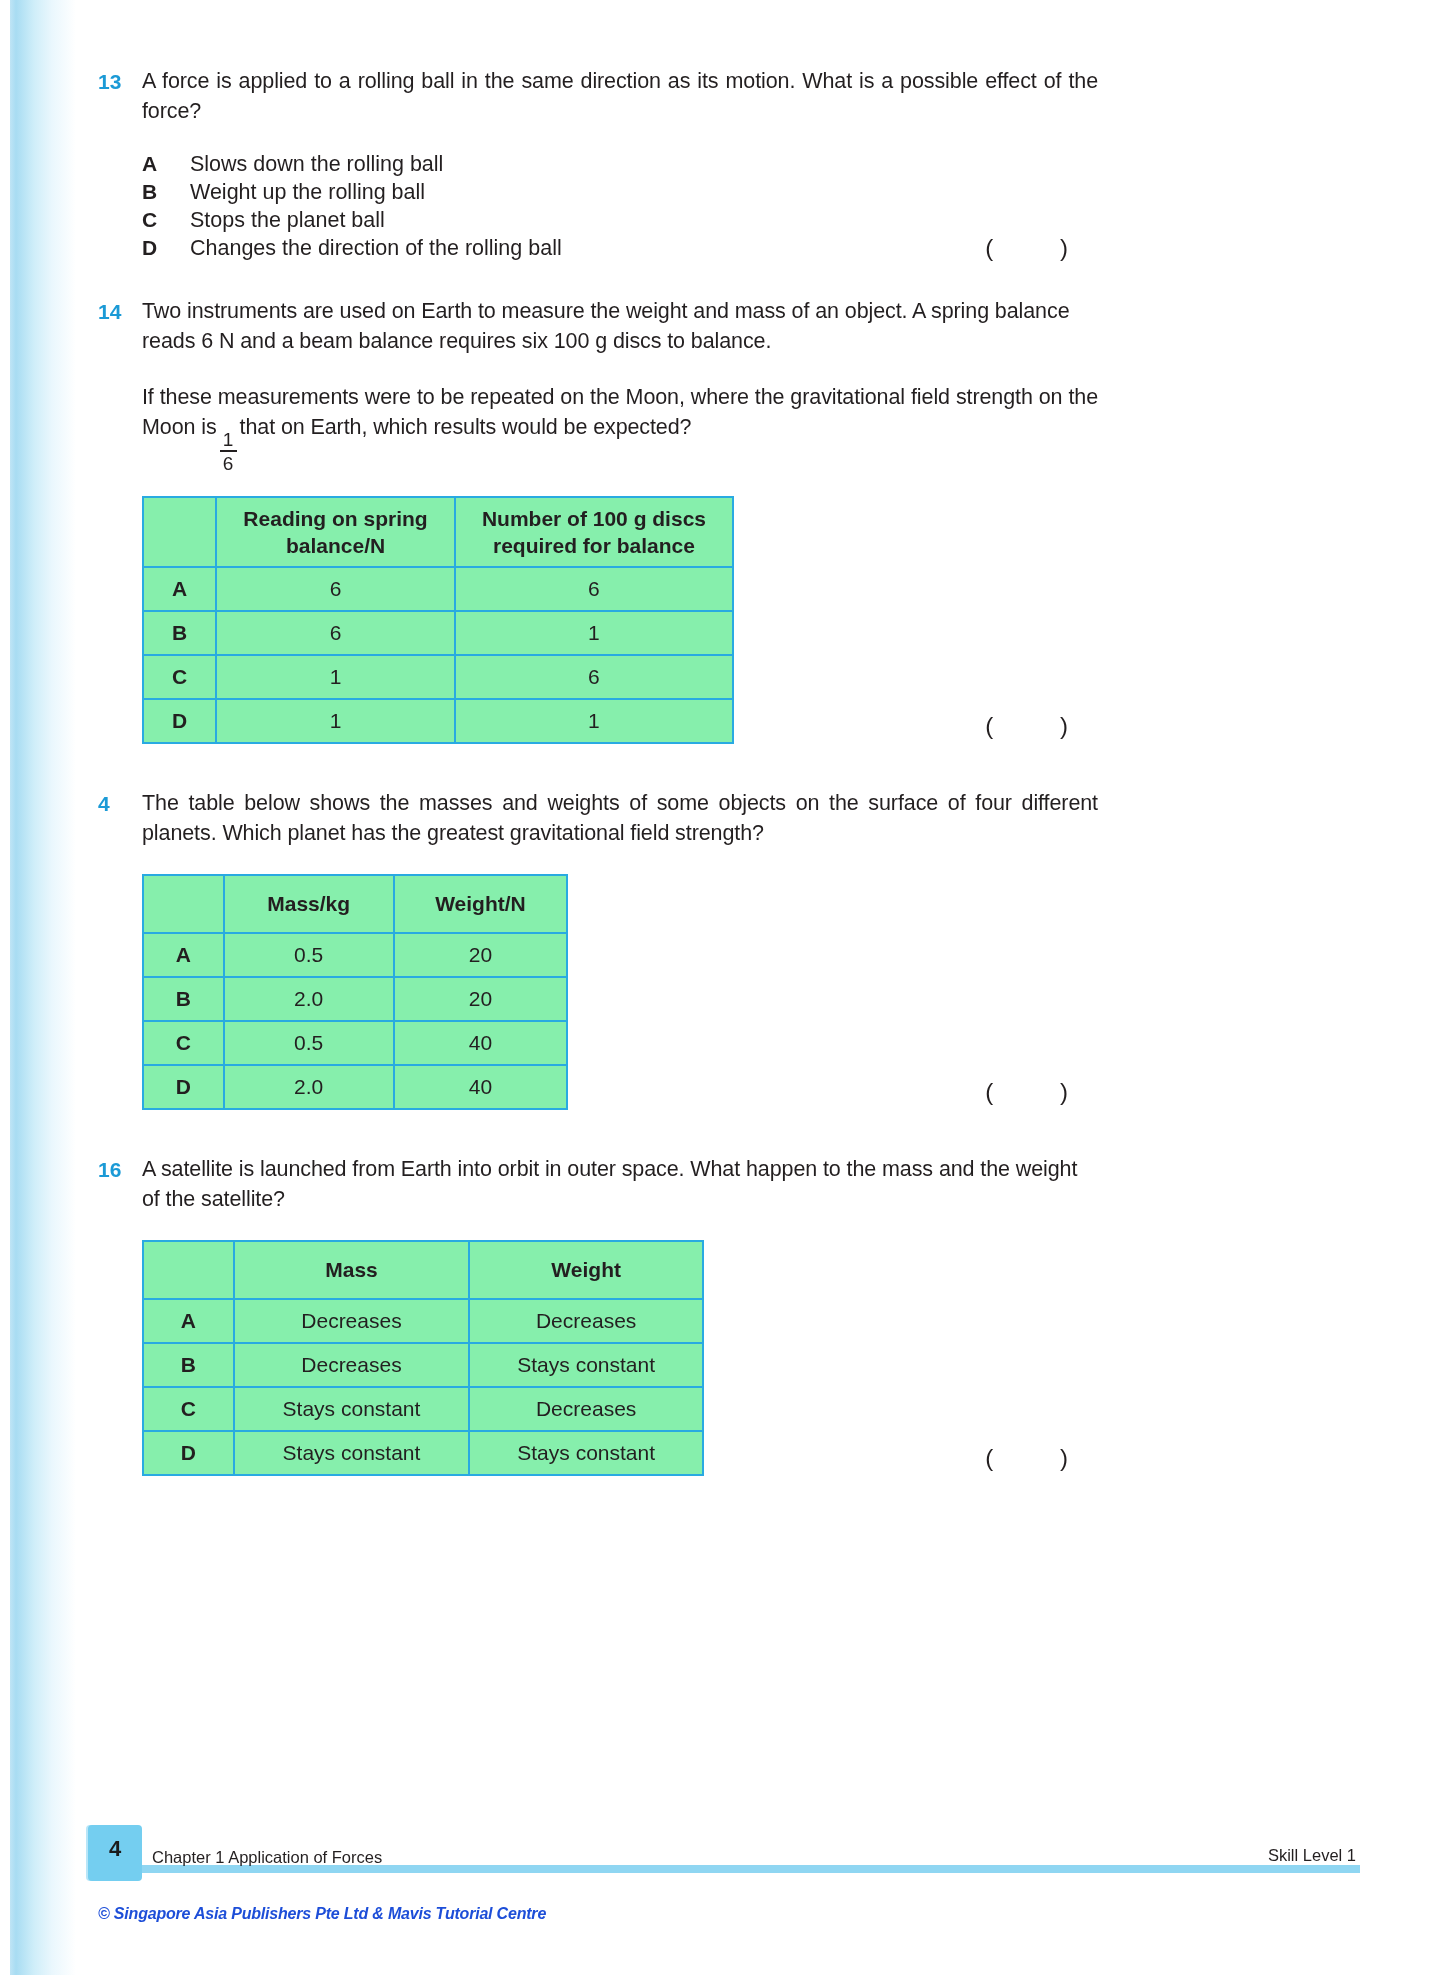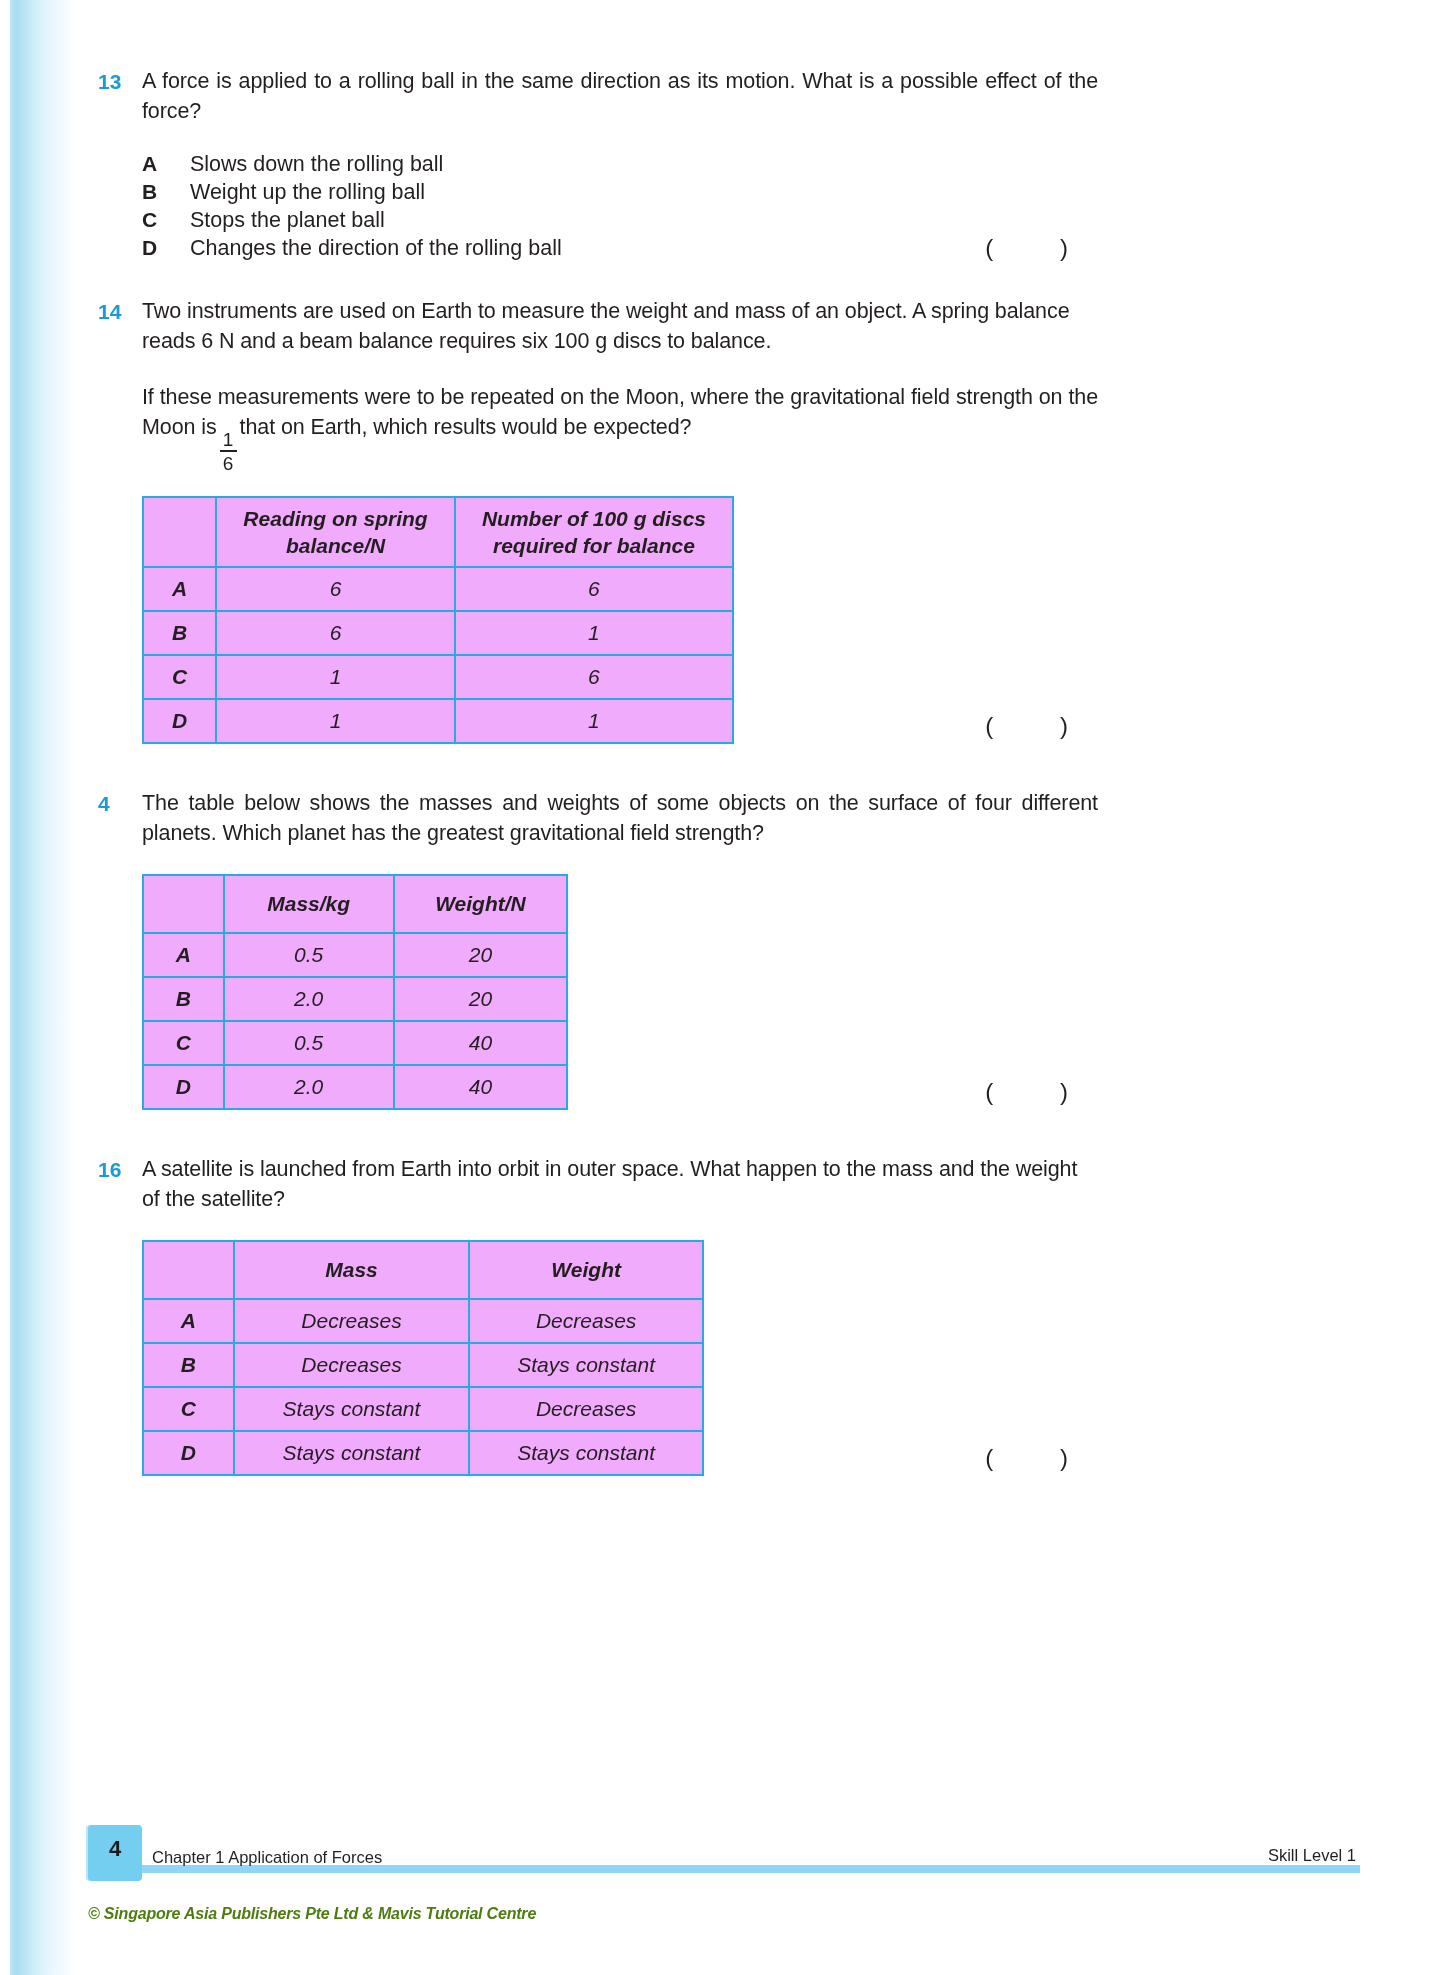--- a/index.html
+++ b/index.html
@@ -128,22 +128,21 @@
   }
   .frac .den {
     font-size: 19px;
     line-height: 21px;
     padding-top: 1px;
   }
 
   
   table.opt-table {
     border-collapse: collapse;
-    background: #f0abfc;
-    font-style: italic;
+    background: #86efac;
   }
   table.opt-table td, table.opt-table th {
     border: 2px solid #29aae1;
     padding: 0;
     text-align: center;
     vertical-align: middle;
     font-size: 21px;
     color: #231f20;
     font-weight: normal;
     height: 42px;
@@ -214,26 +213,26 @@
   }
   .footer-skill {
     position: absolute;
     right: 4px;
     bottom: 24px;
     font-size: 16.5px;
     color: #231f20;
   }
   .copyright {
     position: absolute;
-    left: 88px;
+    left: 98px;
     bottom: 52px;
     font-size: 16px;
     font-style: italic;
     font-weight: bold;
-    color: #4d7c0f;
+    color: #1d4ed8;
     letter-spacing: -0.2px;
   }
 </style>
 </head>
 <body>
 
 <div id="page">
 
   <div class="left-edge">
     <div class="left-edge-inner"></div>

